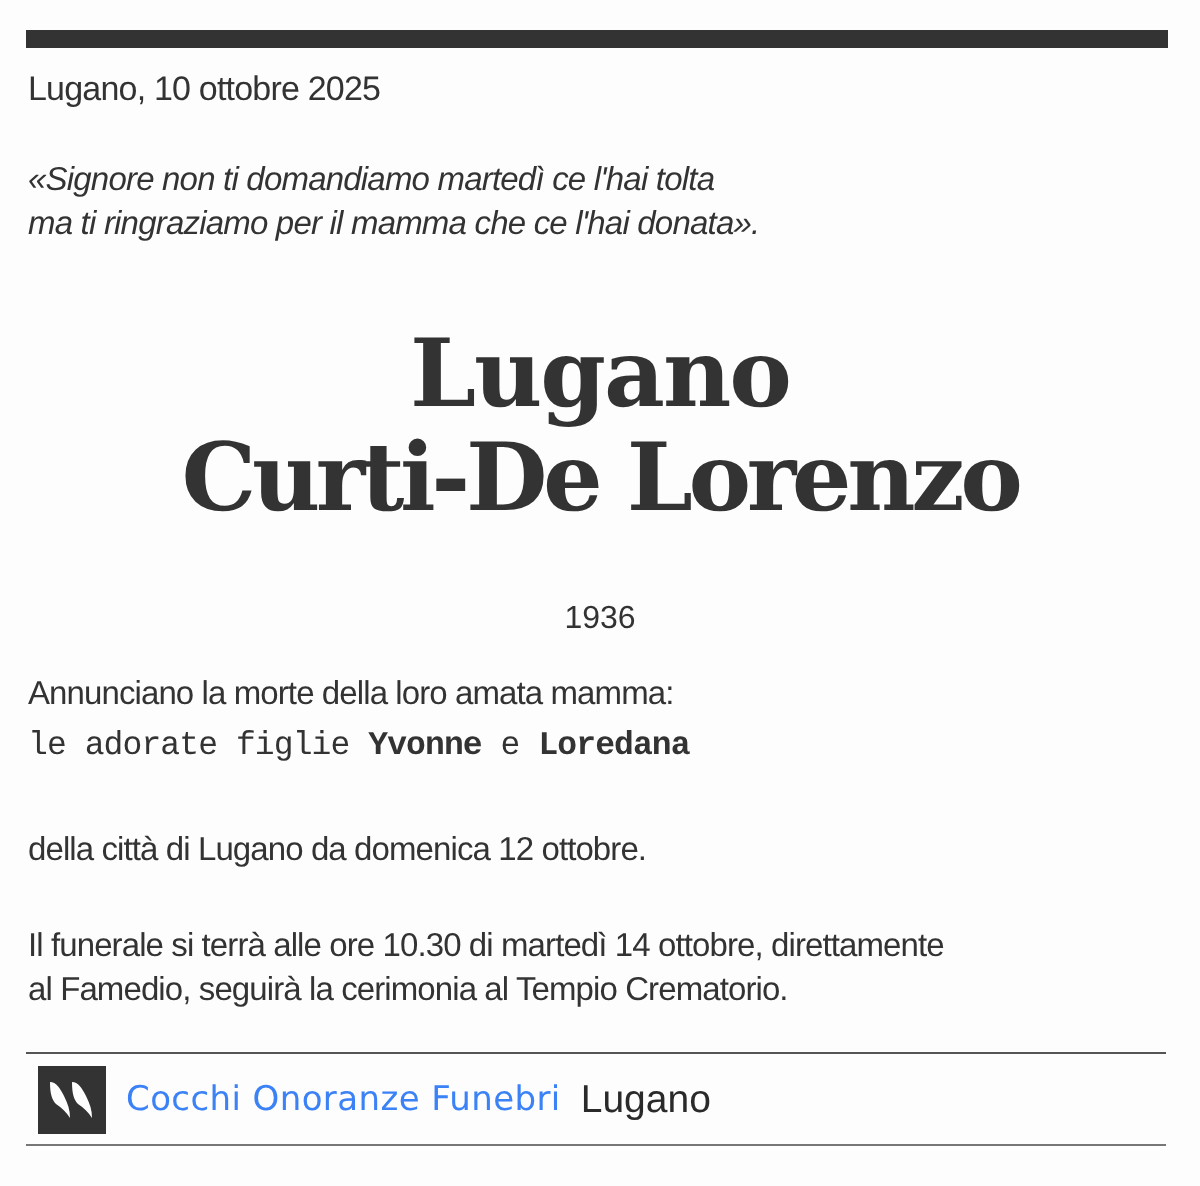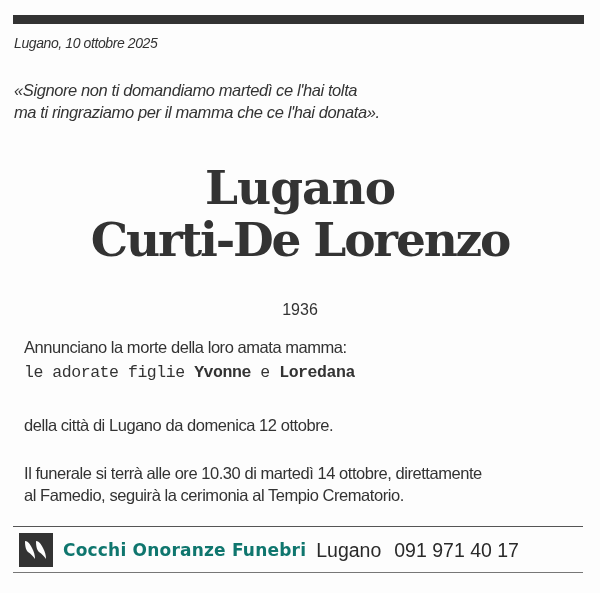--- a/index.html
+++ b/index.html
@@ -11,23 +11,22 @@
     color: #333333;
     font-family: "Liberation Sans", "DejaVu Sans", sans-serif;
   }
   .top-rule {
     position: absolute; left: 13px; top: 15px;
     width: 571px; height: 9px;
     background: #333333;
   }
   .place-date {
     position: absolute; left: 14px; top: 35px;
-    font-size: 14px; letter-spacing: -0.4px;
+    font-size: 17px; letter-spacing: -0.4px;
     color: #333;
-    font-style: italic;
   }
   .quote {
     position: absolute; left: 14px; top: 79px;
     font-size: 16.5px; font-style: italic; line-height: 22px;
     letter-spacing: -0.4px;
     color: #333;
   }
   .quote span { display: block; white-space: nowrap; }
   .name {
     position: absolute; left: 0; width: 600px; text-align: center;
@@ -41,21 +40,21 @@
   .year {
     position: absolute; left: 0; width: 600px; text-align: center;
     top: 301px; font-size: 16px; color: #333;
   }
   .para {
     position: absolute; left: 14px;
     font-size: 16.5px; letter-spacing: -0.45px;
     line-height: 22px; color: #333;
     white-space: nowrap;
   }
-  .para span.line { display: block; margin-left: 10px; }
+  .para span.line { display: block; }
   .p1 { top: 336px; }
   .p1 span.line + span.line { margin-top: 4px; font-family: Liberation Mono, monospace; }
   .p2 { top: 414px; }
   .p3 { top: 462px; }
   b { font-weight: bold; }
   .footer-rule {
     position: absolute; left: 13px; width: 570px; height: 1px;
     background: #555;
   }
   .footer-rule.top { top: 526px; }
@@ -65,22 +64,22 @@
     height: 34px; display: flex; align-items: center;
     white-space: nowrap;
   }
   .logo {
     width: 34px; height: 34px; background: #333333;
     display: flex; align-items: center; justify-content: center;
     margin-right: 10px;
   }
   .company {
     font-family: "DejaVu Sans", sans-serif;
-    font-weight: bold; font-size: 17px; letter-spacing: 0.2px;
-    color: #0f766e; margin-right: 10px;
+    font-weight: normal; font-size: 17px; letter-spacing: 0.2px;
+    color: #3b82f6; margin-right: 10px;
   }
   .city, .phone {
     font-family: Liberation Sans, sans-serif;
     font-size: 19.5px; color: #2a2a2a;
   }
   .city { margin-right: 13px; }
 </style>
 </head>
 <body>
 
@@ -116,16 +115,15 @@
 
 <div class="footer">
   <div class="logo">
     <svg width="26" height="22" viewBox="0 0 26 22">
       <path d="M2 2 C5 2 7 5 9 9 C11 13 12 16 12 20 C10 17 8 15 5 13 C3 11 2 8 2 2 Z" fill="#fdfdfd"></path>
       <path d="M13 2 C16 2 18 5 20 9 C22 13 23 16 23 20 C21 17 19 15 16 13 C14 11 13 8 13 2 Z" fill="#fdfdfd"></path>
     </svg>
   </div>
   <span class="company">Cocchi Onoranze Funebri</span>
   <span class="city">Lugano</span>
-  <span class="phone">091 971 40 17</span>
 </div>
 
 <div class="footer-rule bottom"></div>
 
 </body></html>

